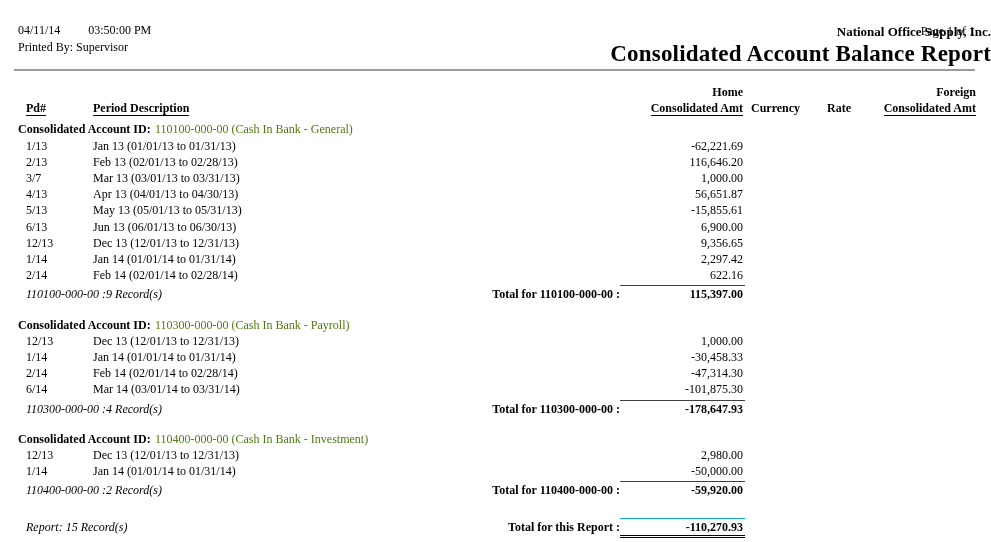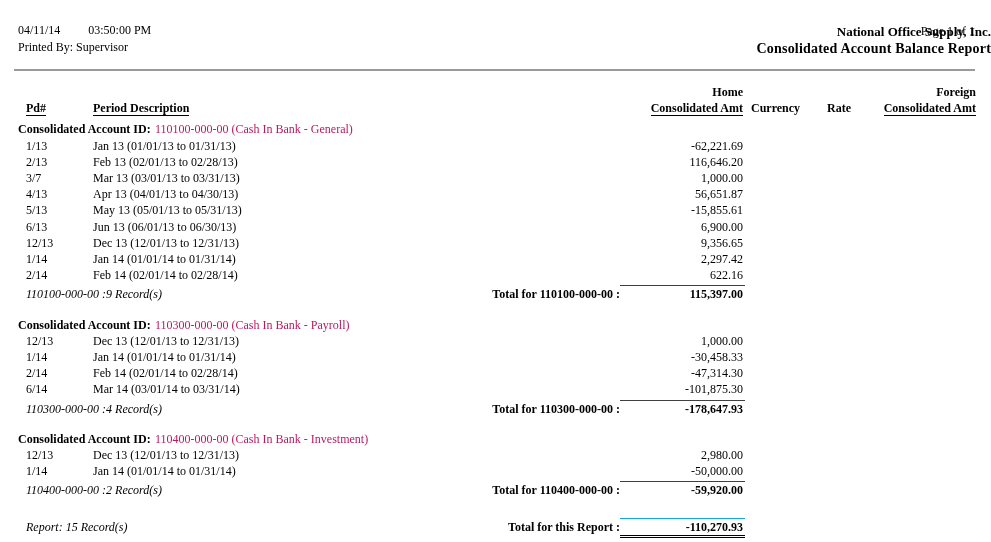--- a/index.html
+++ b/index.html
@@ -10,21 +10,21 @@
     background:#ffffff;
     font-family:"Liberation Serif","DejaVu Serif",serif;
     font-size:12px; color:#000;
     overflow:hidden;
   }
   
   .hdr-left { position:absolute; left:18px; top:22px; line-height:17px; white-space:nowrap; }
   .hdr-time { margin-left:28px; }
   .hdr-center { position:absolute; left:0; right:0; top:24px; text-align:right; }
   .company { font-weight:bold; font-size:13px; }
-  .title { font-weight:bold; font-size:14px; margin-top:1px; letter-spacing:0.2px; }
+  .title { font-weight:bold; font-size:23px; margin-top:1px; letter-spacing:0.2px; }
   .hdr-right { position:absolute; right:16px; top:24px; }
   .hdr-rule { position:absolute; top:69px; left:14px; right:16px; height:2px; background:#9a9a9a; }
 
   
   .content { position:absolute; top:84px; left:0; right:0; }
   .row {
     display:grid;
     grid-template-columns:67px 353px 174px 125px 68px 45px 118px;
     padding-left:26px;
     line-height:16.2px;
@@ -34,21 +34,21 @@
   .bold { font-weight:bold; }
   .it { font-style:italic; }
   .u { display:inline-block; border-bottom:1px solid #000; line-height:13px; }
   .c5pad { padding-left:6px; }
   .c6pad { padding-right:7px; }
   .amt { padding-right:2px; }
 
   
   .acct { display:flex; padding-left:18px; line-height:16.2px; margin-top:5px;align-items:center; }
   .acct-label { font-weight:bold; width:137px; flex:none; }
-  .acct-id { color:#be185d; cursor:pointer; }
+  .acct-id { color:#4d7c0f; cursor:pointer; }
 
   
   .sec-foot { margin-top:2px; }
   .sec-total-amt { border-top:1px solid #404040; padding-right:2px; }
   .sec-gap { height:9px; }
 
   
   .rep-foot { margin-top:19px; }
   .rep-total-amt {
     border-top:1px solid #0ea5e9;

